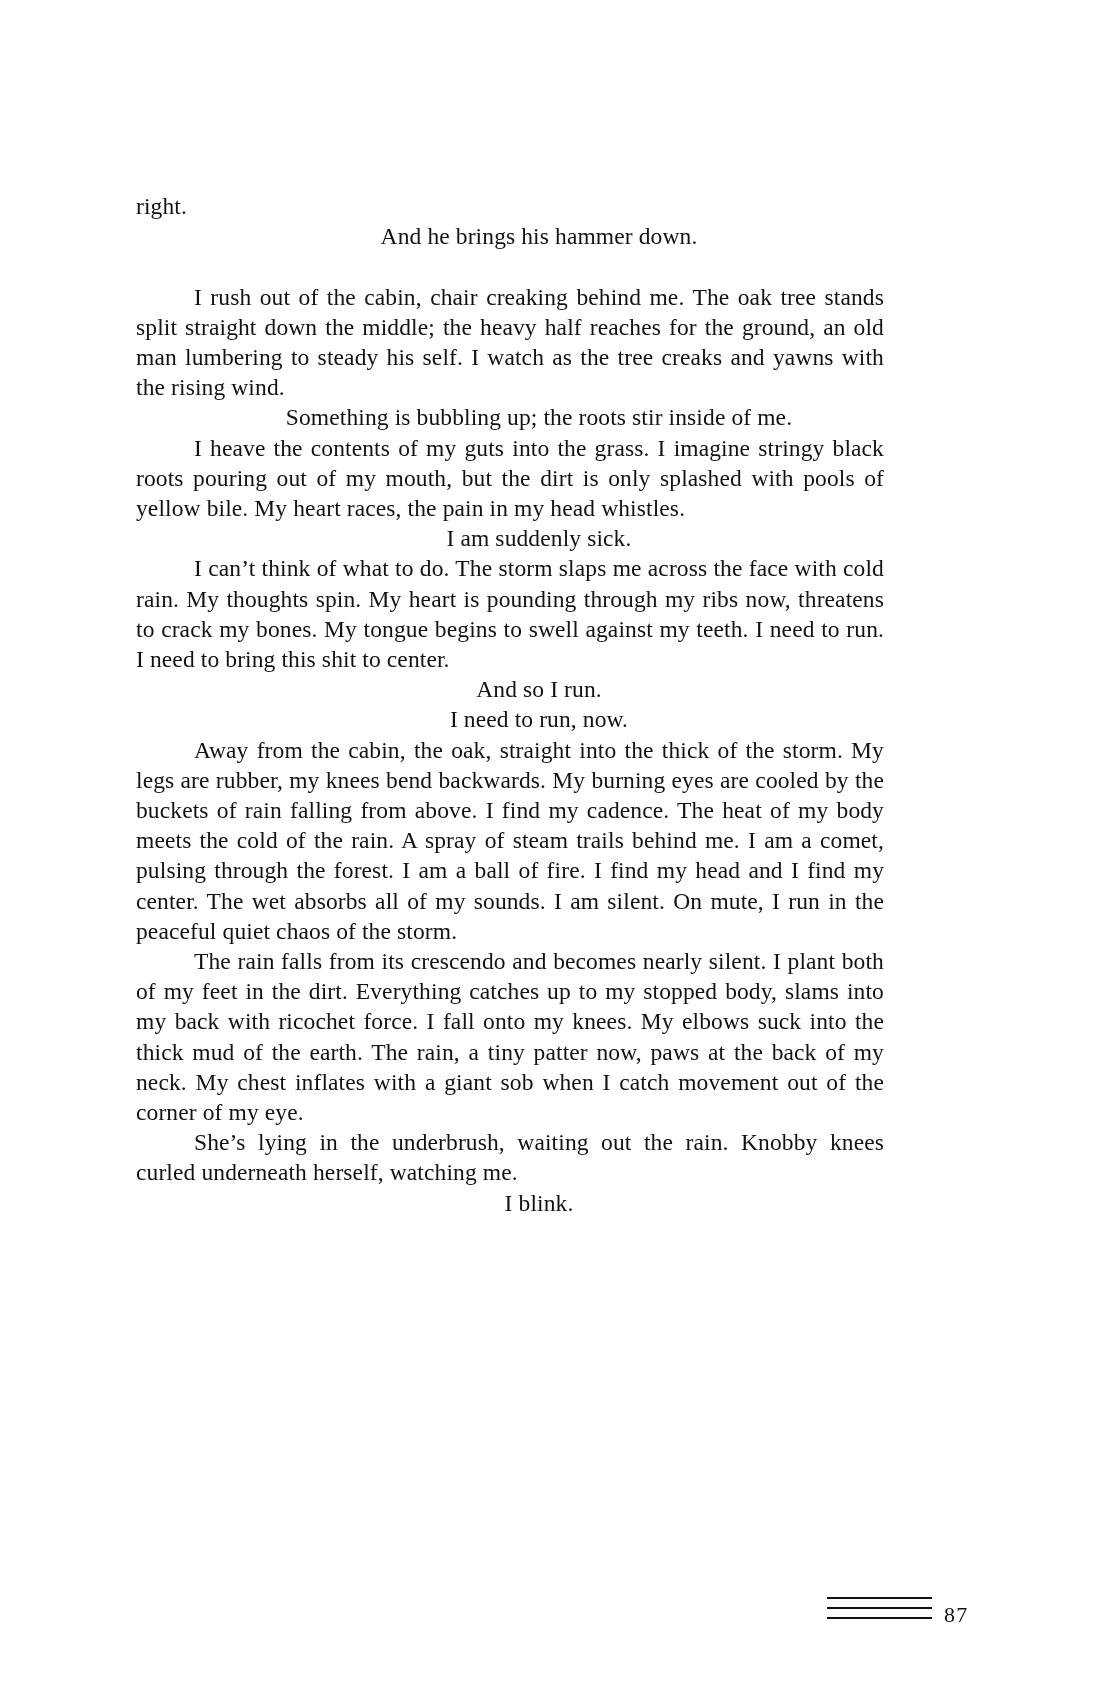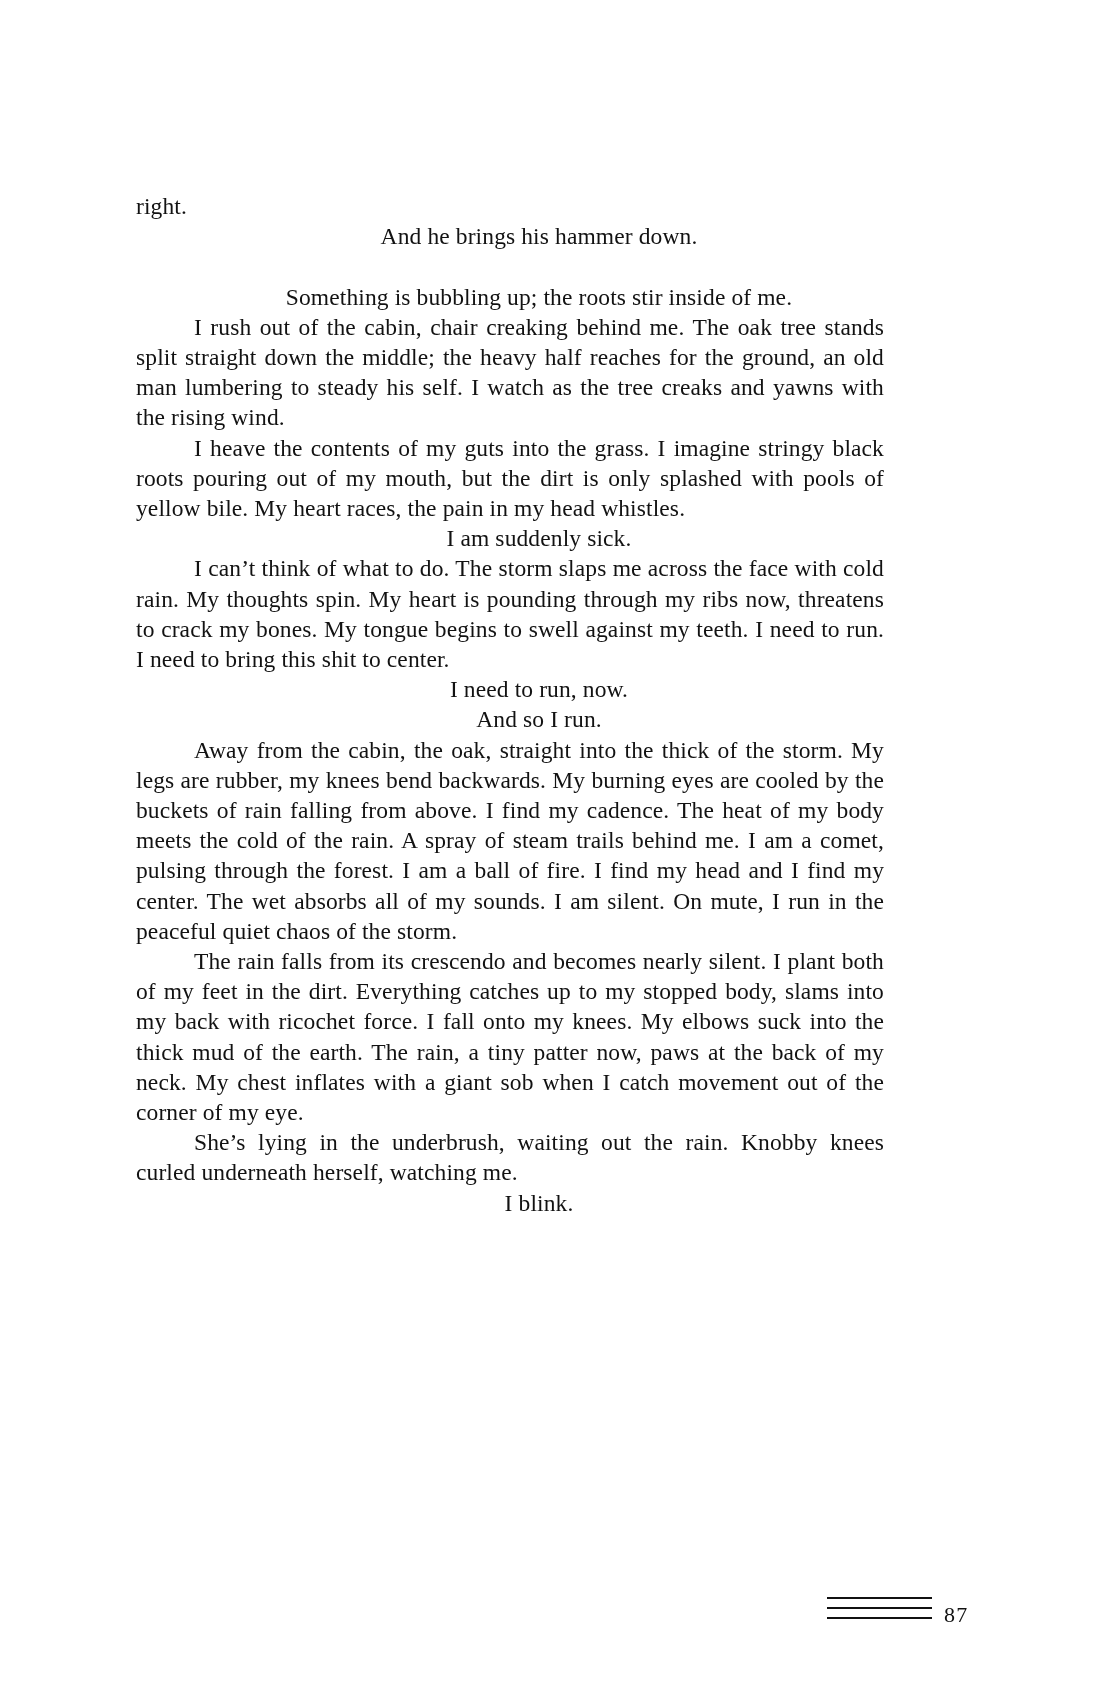--- a/index.html
+++ b/index.html
@@ -106,27 +106,27 @@
 </style>
 </head>
 <body>
 
 <div id="page">
 
   <div id="text-column">
     <p class="para cont">right.</p>
     <p class="para indent-left">And he brings his hammer down.</p>
     <div class="spacer-line"></div>
+    <p class="para indent-just">I rush out of the cabin, chair creaking behind me. The oak tree stands split straight down the middle; the heavy half reaches for the ground, an old man lumbering to steady his self. I watch as the tree creaks and yawns with the rising wind.</p>
     <p class="para indent-left">Something is bubbling up; the roots stir inside of me.</p>
-    <p class="para indent-just">I rush out of the cabin, chair creaking behind me. The oak tree stands split straight down the middle; the heavy half reaches for the ground, an old man lumbering to steady his self. I watch as the tree creaks and yawns with the rising wind.</p>
     <p class="para indent-just">I heave the contents of my guts into the grass. I imagine stringy black roots pouring out of my mouth, but the dirt is only splashed with pools of yellow bile. My heart races, the pain in my head whistles.</p>
     <p class="para indent-left">I am suddenly sick.</p>
     <p class="para indent-just">I can’t think of what to do. The storm slaps me across the face with cold rain. My thoughts spin. My heart is pounding through my ribs now, threatens to crack my bones. My tongue begins to swell against my teeth. I need to run. I need to bring this shit to center.</p>
+    <p class="para indent-left">And so I run.</p>
     <p class="para indent-left">I need to run, now.</p>
-    <p class="para indent-left">And so I run.</p>
     <p class="para indent-just">Away from the cabin, the oak, straight into the thick of the storm. My legs are rubber, my knees bend backwards. My burning eyes are cooled by the buckets of rain falling from above. I find my cadence. The heat of my body meets the cold of the rain. A spray of steam trails behind me. I am a comet, pulsing through the forest. I am a ball of fire. I find my head and I find my center. The wet absorbs all of my sounds. I am silent. On mute, I run in the peaceful quiet chaos of the storm.</p>
     <p class="para indent-just">The rain falls from its crescendo and becomes nearly silent. I plant both of my feet in the dirt. Everything catches up to my stopped body, slams into my back with ricochet force. I fall onto my knees. My elbows suck into the thick mud of the earth. The rain, a tiny patter now, paws at the back of my neck. My chest inflates with a giant sob when I catch movement out of the corner of my eye.</p>
     <p class="para indent-just">She’s lying in the underbrush, waiting out the rain. Knobby knees curled underneath herself, watching me.</p>
     <p class="para indent-left">I blink.</p>
   </div>
 
   <div id="footer">
     <div id="footer-rules">
       <div class="rule"></div>
       <div class="rule thin"></div>

